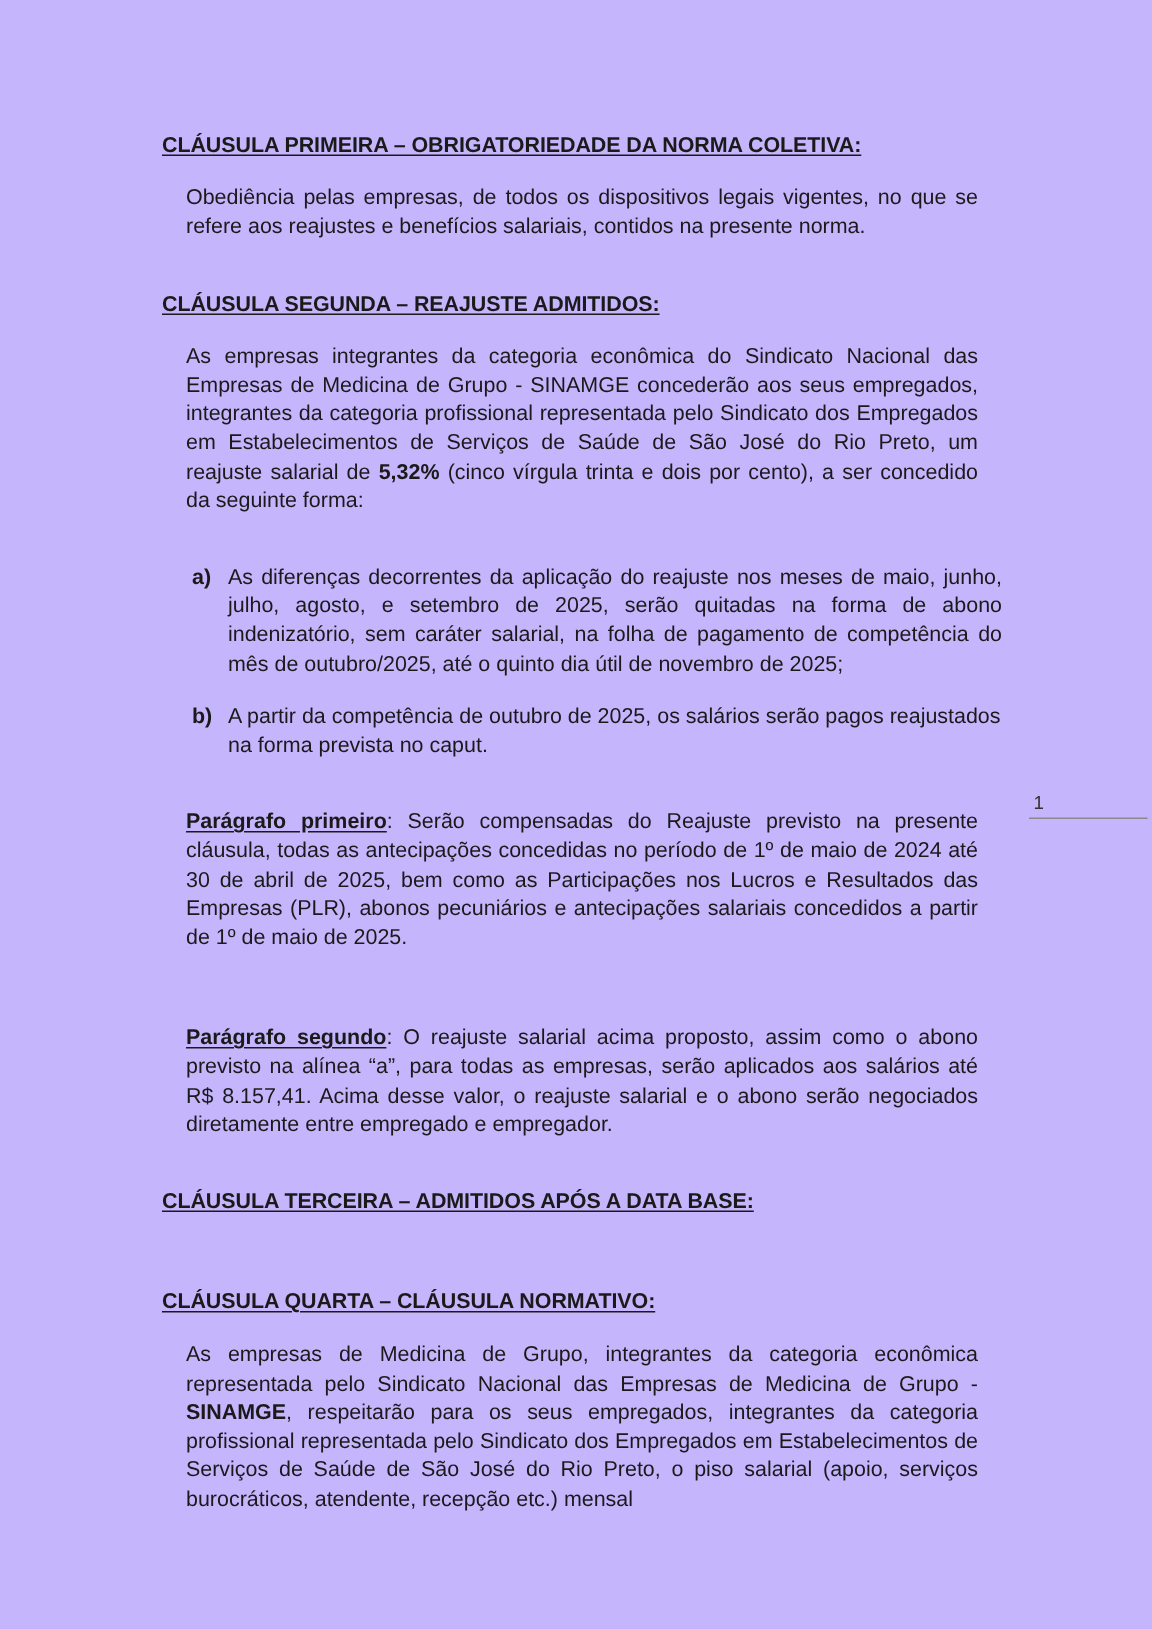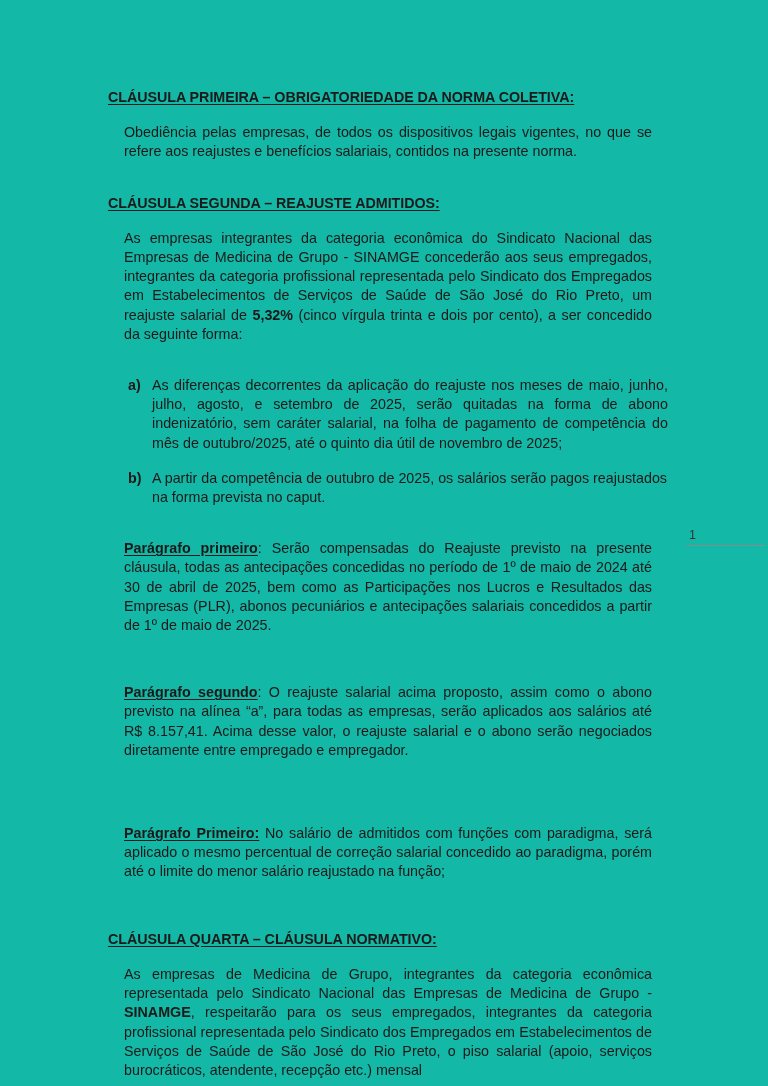--- a/index.html
+++ b/index.html
@@ -12,21 +12,21 @@
     height: 1086px;
     position: relative;
     overflow: hidden;
     font-family: "Liberation Sans", sans-serif;
     color: #1a1a1a;
   }
 
   .page {
     position: absolute;
     inset: 0;
-    background: #14b8a6;
+    background: #c4b5fd;
   }
 
   .content {
     position: absolute;
     left: 108px;
     top: 88px;
     width: 560px;
   }
 
   
@@ -141,24 +141,24 @@
     <div class="gap-md"></div>
 
     <div class="para"><span class="lead">Parágrafo primeiro</span><span>: Serão compensadas do Reajuste previsto na presente cláusula, todas as antecipações concedidas no período de 1º de maio de 2024 até 30 de abril de 2025, bem como as Participações nos Lucros e Resultados das Empresas (PLR), abonos pecuniários e antecipações salariais concedidos a partir de 1º de maio de 2025.</span></div>
 
     <div class="gap-md"></div>
 
     <div class="para"><span class="lead">Parágrafo segundo</span><span>: O reajuste salarial acima proposto, assim como o abono previsto na alínea “a”, para todas as empresas, serão aplicados aos salários até R$ 8.157,41. Acima desse valor, o reajuste salarial e o abono serão negociados diretamente entre empregado e empregador.</span></div>
 
     <div class="gap-md"></div>
 
+    <div class="heading">CLÁUSULA TERCEIRA – ADMITIDOS APÓS A DATA BASE:</div>
 
     <div class="gap-md"></div>
 
-    <div class="para"><span class="lead">Parágrafo Primeiro:</span><span> No salário de admitidos com funções com paradigma, será aplicado o mesmo percentual de correção salarial concedido ao paradigma, porém até o limite do menor salário reajustado na função;</span></div>
 
     <div class="gap-md"></div>
 
 
     <div class="gap-md"></div>
 
     <div class="heading">CLÁUSULA QUARTA – CLÁUSULA NORMATIVO:</div>
     <div class="para"><span>As empresas de Medicina de Grupo, integrantes da categoria econômica representada pelo Sindicato Nacional das Empresas de Medicina de Grupo - </span><span class="bold">SINAMGE</span><span>, respeitarão para os seus empregados, integrantes da categoria profissional representada pelo Sindicato dos Empregados em Estabelecimentos de Serviços de Saúde de São José do Rio Preto, o piso salarial (apoio, serviços burocráticos, atendente, recepção etc.) mensal</span></div>
 
   </div>

